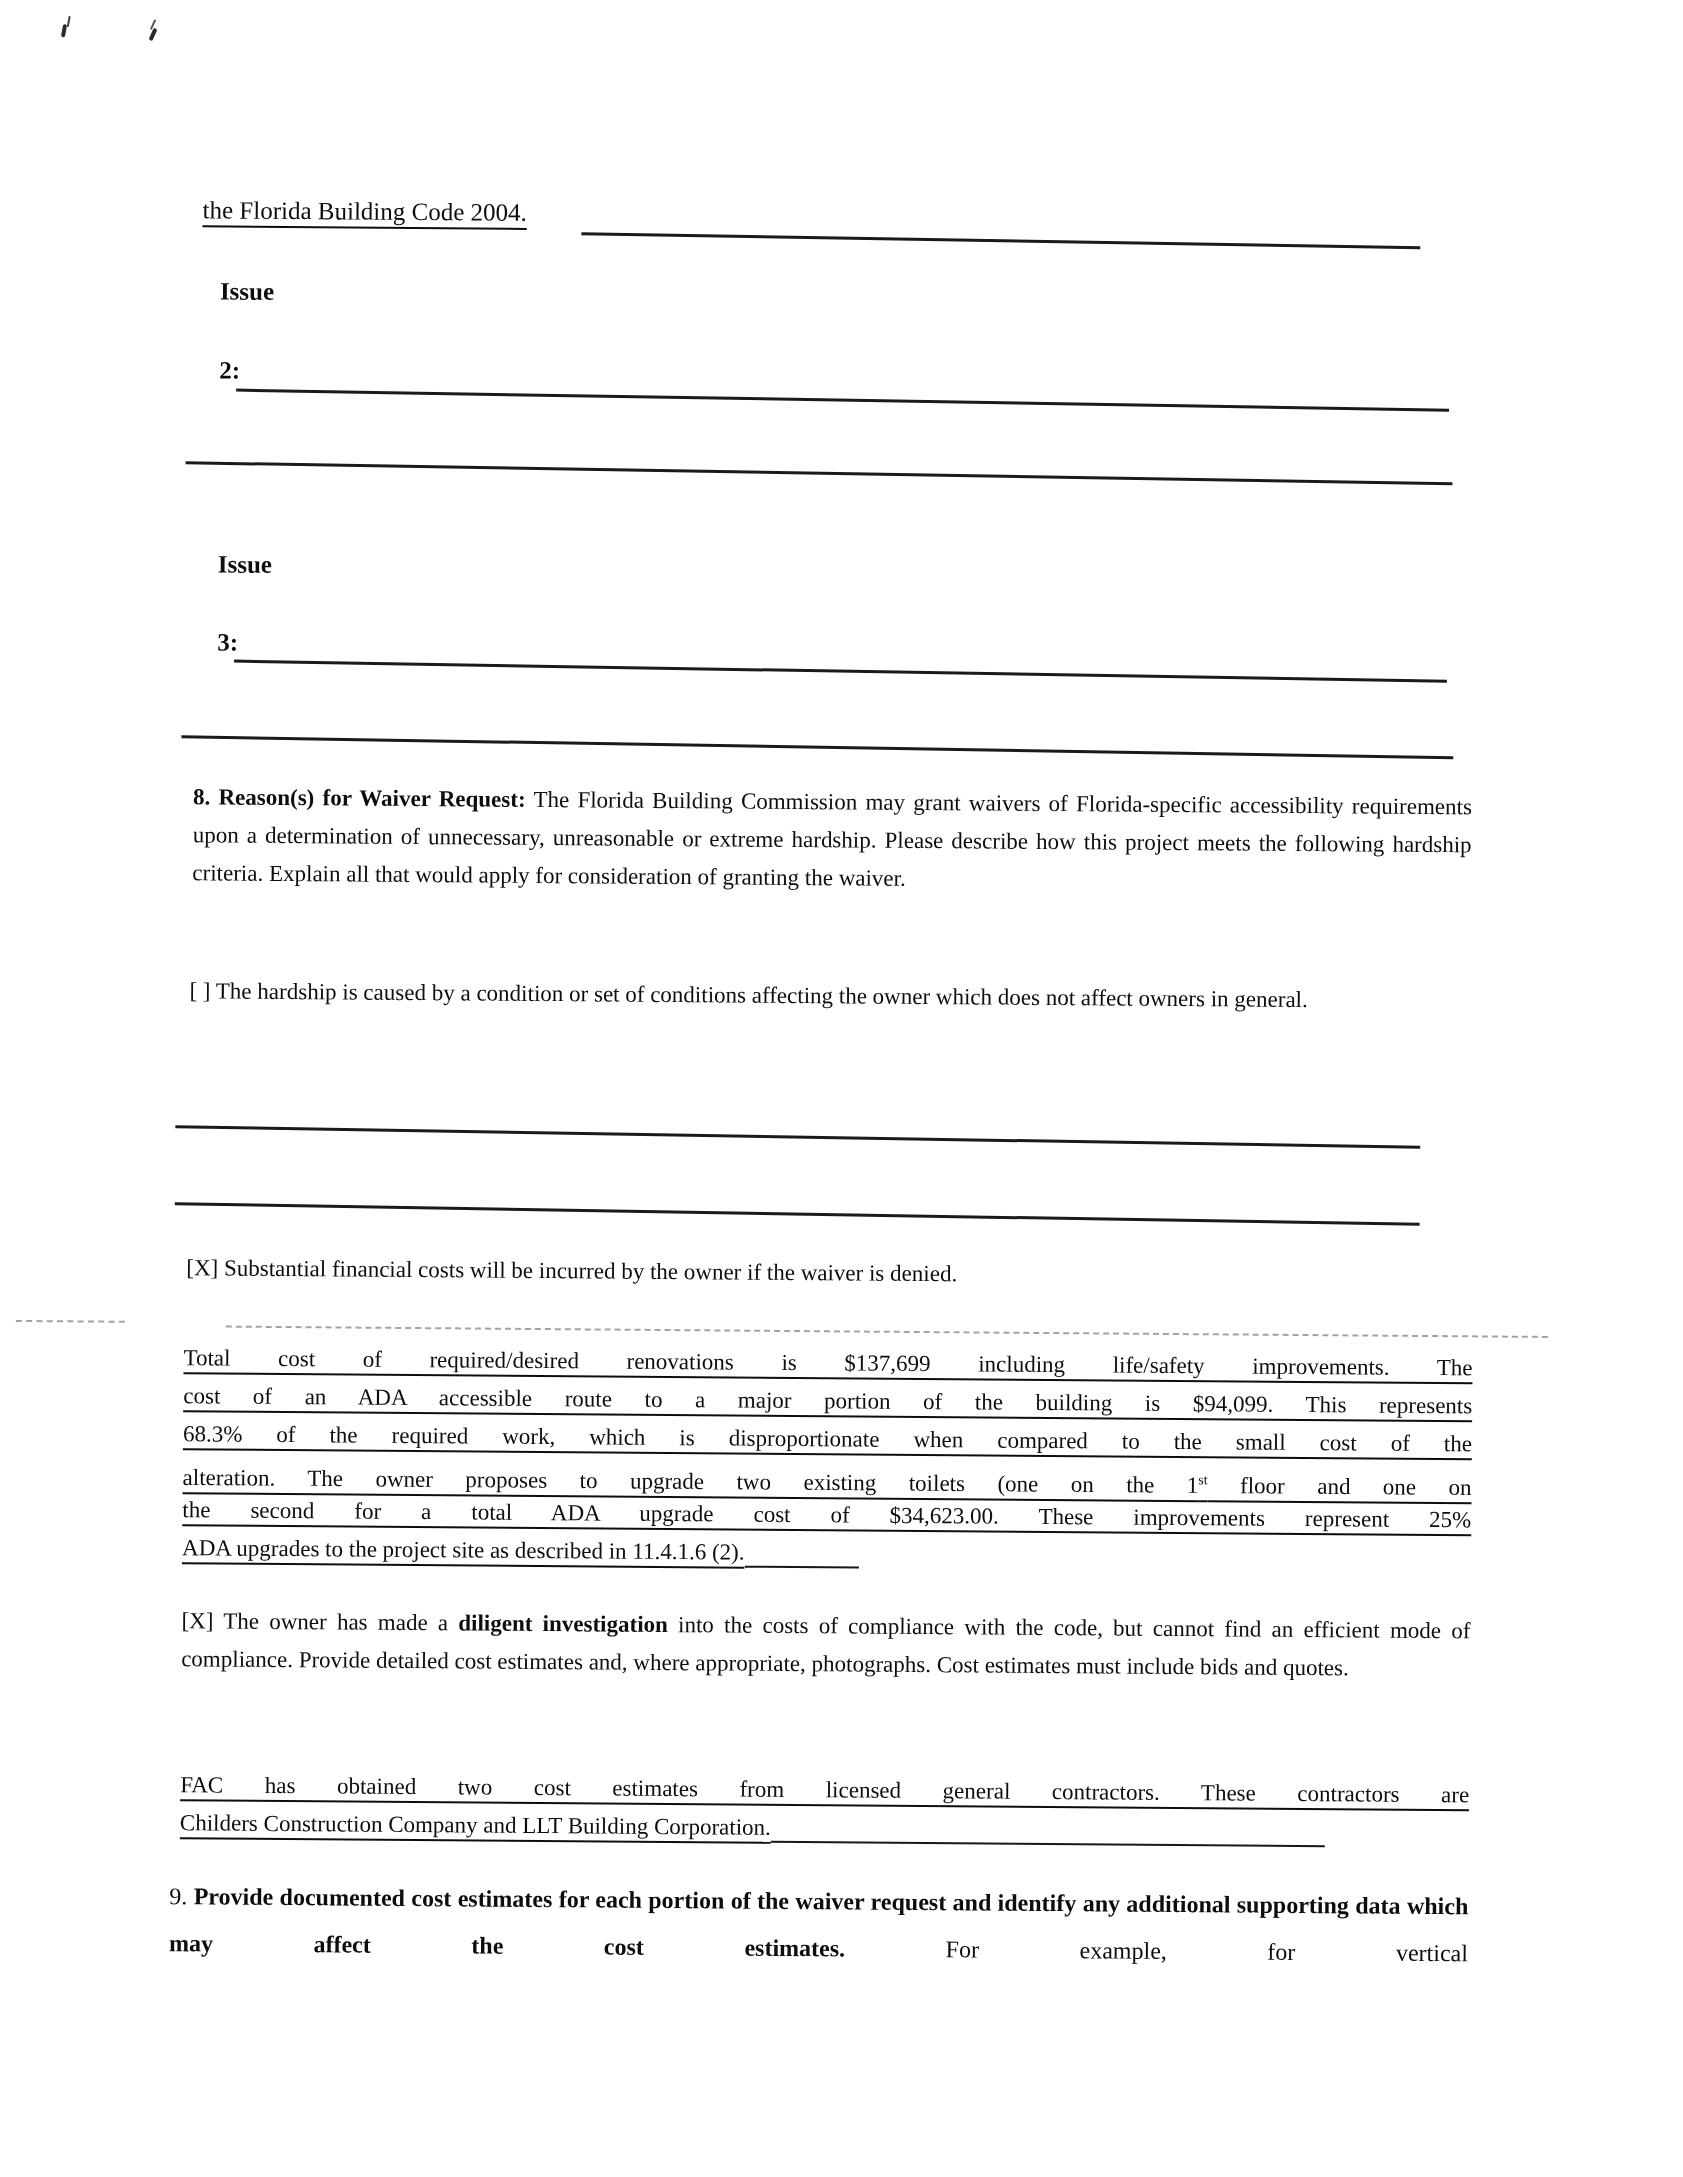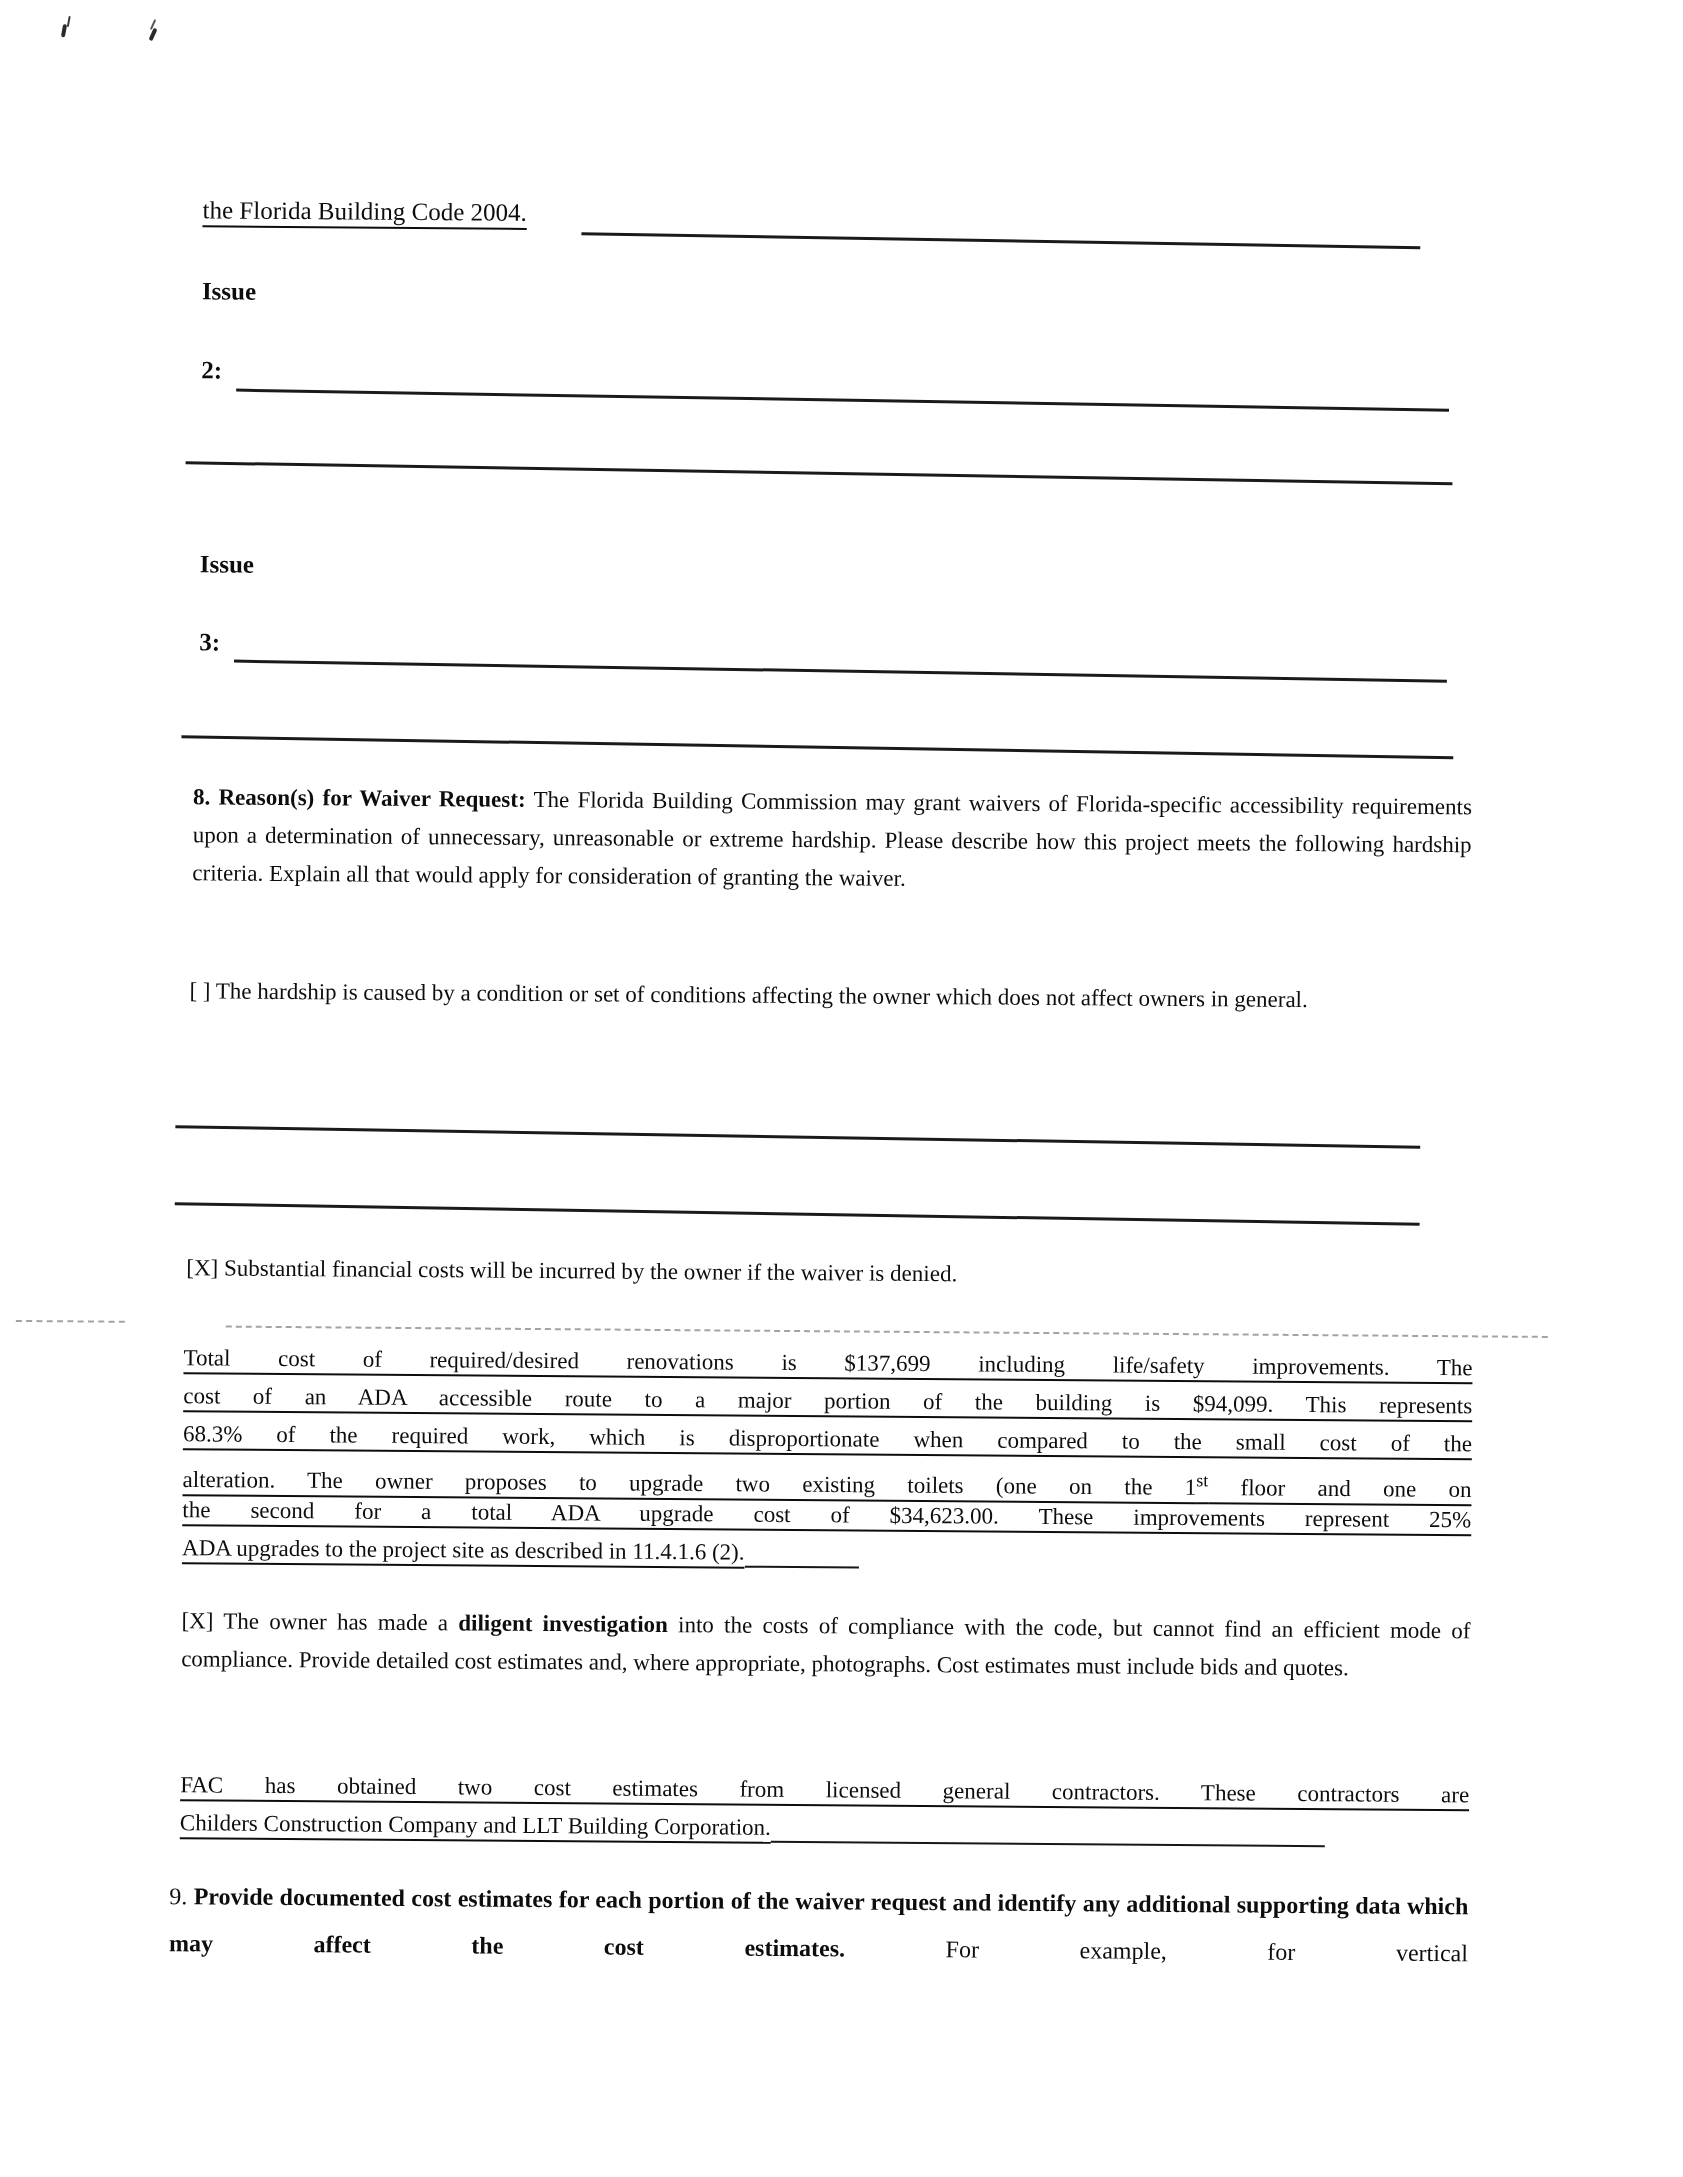--- a/index.html
+++ b/index.html
@@ -37,21 +37,21 @@
     border-top: 2px dashed #8d8d8d;
     opacity: 0.8;
   }
 
   .code-line { font-size: 25px; }
   .u {
     text-decoration: underline;
     text-decoration-thickness: 2px;
     text-underline-offset: 7px;
   }
-  .h { font-weight: 700; font-size: 25px; }
+  .h { font-weight: 700; font-size: 25px; margin-left: 18px; }
 
   .para {
     font-size: 23px;
     line-height: 38px;
     text-align: justify;
   }
 
   
   .jline {
     height: 38px;
@@ -62,21 +62,21 @@
     text-decoration: underline;
     text-decoration-thickness: 2px;
     text-underline-offset: 7px;
   }
   .lline {
     height: 38px;
     line-height: 38px;
     font-size: 23px;
     text-align: left;
   }
-  .sup { vertical-align: super; font-size: 18px; }
+  .sup { vertical-align: super; font-size: 14px; }
   .tail {
     display: inline-block;
     height: 0;
     border-bottom: 2px solid #171717;
     transform: translateY(8px);
   }
 
   .para9 {
     font-size: 24px;
     line-height: 47px;

